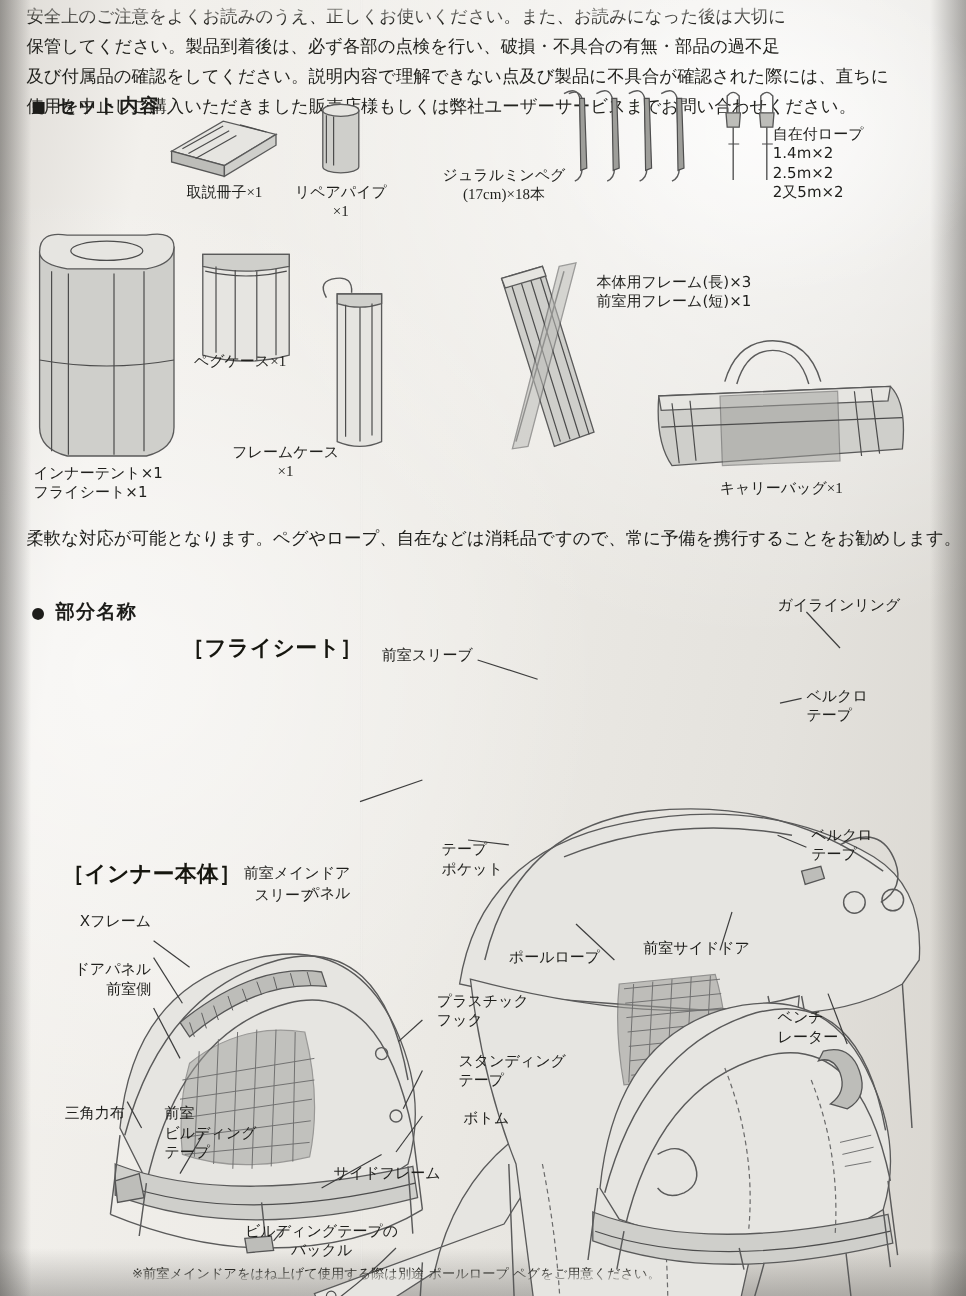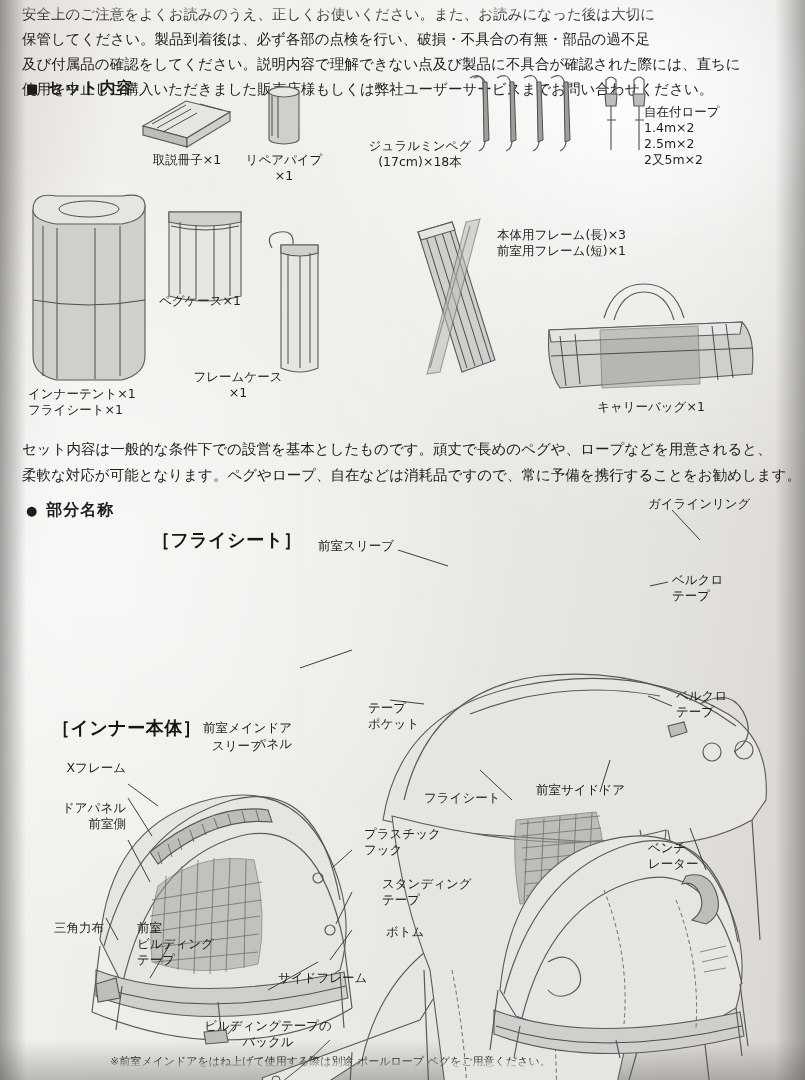--- a/index.html
+++ b/index.html
@@ -49,21 +49,21 @@
     position:absolute;font-size:16px;font-weight:bold;color:#1d1d1a;
     font-family:"DejaVu Sans", sans-serif;letter-spacing:1px;
   }
   .sq::before{content:"■";margin-right:8px;font-size:13px;}
   .ci::before{content:"●";margin-right:8px;font-size:13px;}
 
   .cap{
     position:absolute;font-size:12.5px;line-height:16px;color:#1f1f1c;
     font-family:"DejaVu Sans", sans-serif;white-space:pre;
   }
-  .cap.c{text-align:center;transform:translateX(-50%);}
+  .cap.c{text-align:center;transform:translateX(-50%);font-family:Liberation Serif, serif;}
   .cap.r{text-align:right;transform:translateX(-100%);}
 
   .body-text{
     position:absolute;left:22px;top:436px;width:770px;
     font-size:14.5px;line-height:26px;color:#20201d;
     font-family:"DejaVu Sans", sans-serif;
   }
   .body-text div{white-space:nowrap;}
 
   .boxlabel{
@@ -208,21 +208,20 @@
   <div class="cap" style="left:28px;top:374px;margin-top:12px;">インナーテント×1
 フライシート×1</div>
   <div class="cap c" style="left:200px;top:293px;">ペグケース×1</div>
   <div class="cap c" style="left:238px;top:369px;">フレームケース
 ×1</div>
   <div class="cap" style="left:497px;top:227px;">本体用フレーム(長)×3
 前室用フレーム(短)×1</div>
   <div class="cap c" style="left:651px;top:399px;">キャリーバッグ×1</div>
 
   <div class="body-text">
-    <div>セット内容は一般的な条件下での設営を基本としたものです。頑丈で長めのペグや、ロープなどを用意されると、</div>
     <div>柔軟な対応が可能となります。ペグやロープ、自在などは消耗品ですので、常に予備を携行することをお勧めします。</div>
   </div>
 
   <div class="sec-title ci" style="left:26px;top:500px;">部分名称</div>
   <div class="boxlabel" style="left:152px;top:528px;">［フライシート］</div>
   <div class="boxlabel" style="left:52px;top:716px;">［インナー本体］</div>
 
   <svg width="805" height="560" viewBox="0 0 805 560" style="top:500px;">
 
     <path class="fillA" d="M383 320 Q400 210 520 186 Q640 162 728 214 Q770 240 766 300 L752 320 Q700 350 620 344 Q500 336 430 330 Z"></path>
@@ -281,21 +280,21 @@
   <div class="cap" style="left:648px;top:496px;">ガイラインリング</div>
   <div class="cap r" style="left:394px;top:538px;">前室スリーブ</div>
   <div class="cap" style="left:672px;top:572px;">ベルクロ
 テープ</div>
   <div class="cap r" style="left:292px;top:692px;margin-top:28px;">前室メインドア
 パネル</div>
   <div class="cap" style="left:368px;top:700px;">テープ
 ポケット</div>
   <div class="cap" style="left:676px;top:688px;">ベルクロ
 テープ</div>
-  <div class="cap" style="left:424px;top:790px;">フライシート</div>
+  <div class="cap" style="left:424px;top:790px;">ポールロープ</div>
   <div class="cap" style="left:536px;top:782px;">前室サイドドア</div>
 
   <svg width="805" height="320" viewBox="0 0 805 320" style="top:740px;">
 
     <path class="fillA" d="M100 200 Q110 90 200 62 Q292 34 330 118 Q356 176 340 230 L300 256 Q190 268 120 240 Z"></path>
 
     <path class="fillC" d="M150 112 Q212 62 268 70 L272 82 Q214 76 158 124 Z"></path>
     <g stroke="#5b5b5b" stroke-width=".8">
       <path d="M158 112 L162 124 M168 104 L172 117 M178 98 L182 110 M190 90 L194 102 M202 84 L206 95 M214 78 L218 89 M228 74 L231 85 M242 71 L245 82 M256 70 L259 81"></path>
     </g>

